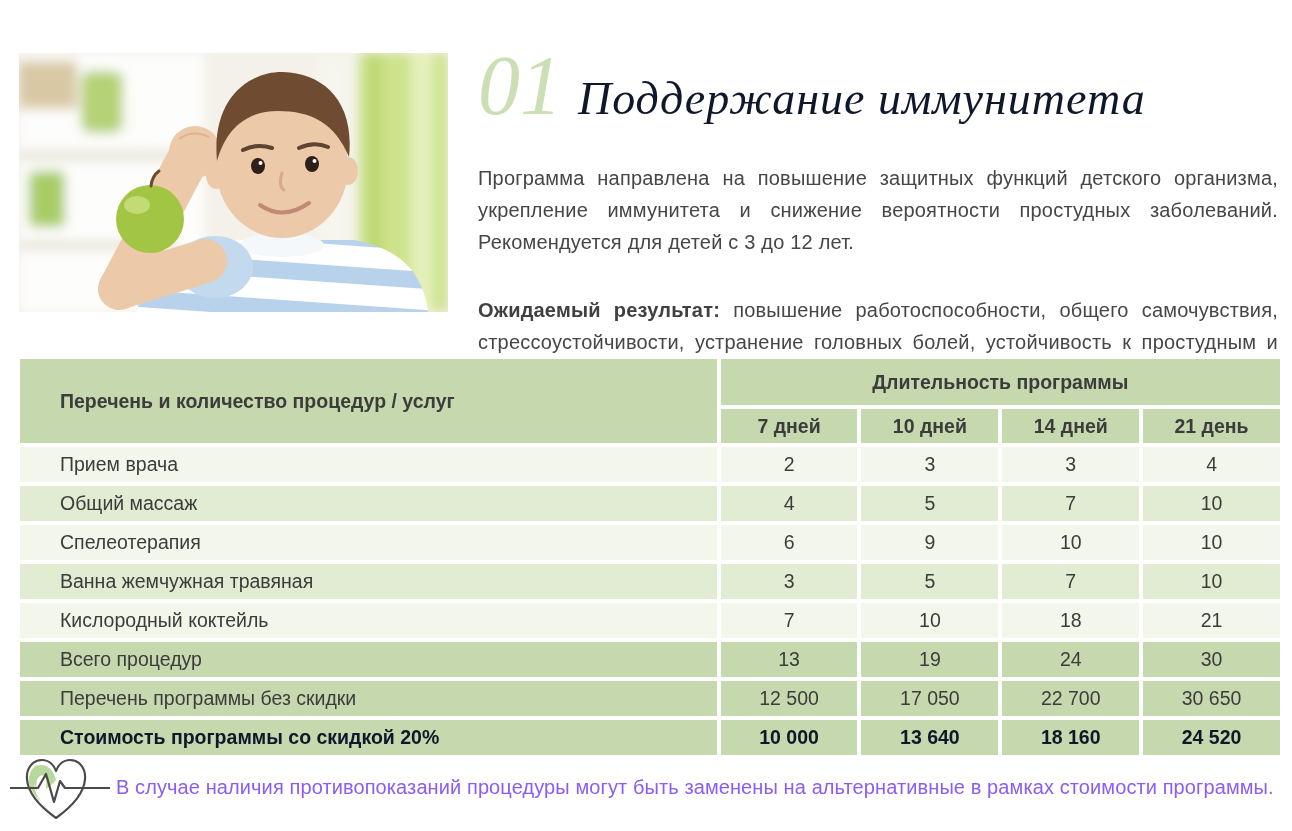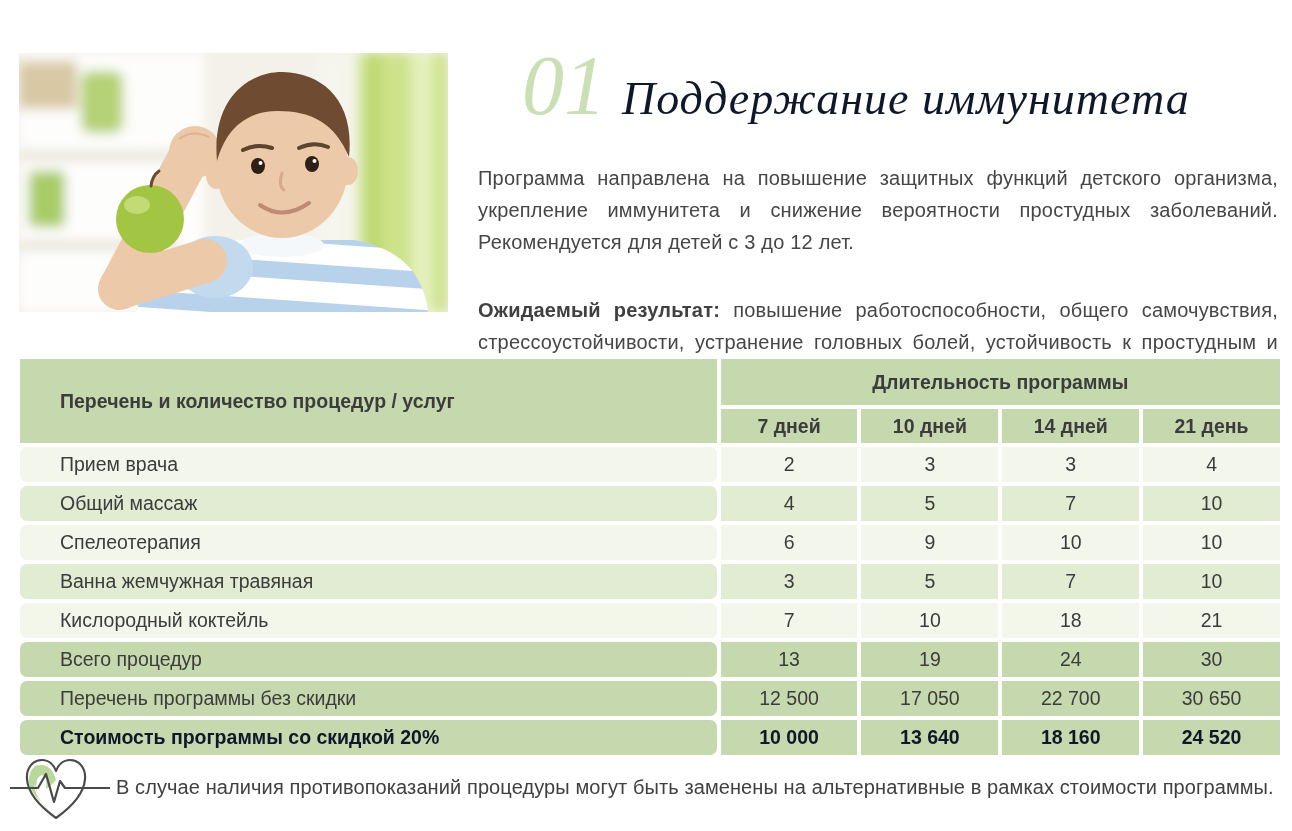--- a/index.html
+++ b/index.html
@@ -10,21 +10,21 @@
   html,body{background:#fff;}
   .page{
     position:relative; width:1292px; height:831px; background:#ffffff;
     font-family:"Liberation Sans", sans-serif; color:var(--text); overflow:hidden;
   }
   
   .photo{position:absolute; left:19px; top:53px; width:429px; height:259px; overflow:hidden;}
   .photo svg{display:block;}
   
   .intro{position:absolute; left:478px; top:46px; width:800px;}
-  .title-row{display:flex; align-items:baseline; white-space:nowrap;margin-left:44px;}
+  .title-row{display:flex; align-items:baseline; white-space:nowrap;}
   .num01{
     font-family:"Liberation Serif", serif; font-style:italic;
     font-size:84px; line-height:0.95; color:var(--title-accent); font-weight:400;
   }
   .page-title{
     font-family:"Liberation Serif", serif; font-style:italic; font-weight:400;
     font-size:46px; color:#0f172a; margin-left:16px; letter-spacing:1px;
   }
   .intro p{
     font-size:20px; line-height:32px; text-align:justify; color:#464646;
@@ -48,33 +48,33 @@
   }
   th.group-head{
     background:var(--accent-green); text-align:center; font-size:20px;
     font-weight:bold; color:#313131; height:46px;
   }
   th.day-head{
     background:var(--accent-green); text-align:center; font-size:20px;
     font-weight:bold; color:#313131; height:34px;
   }
   tr.data td{height:35px;}
-  td.label{text-align:left; padding-left:40px;border-radius:7px;}
+  td.label{text-align:left; padding-left:40px;}
   td.num{text-align:center;}
   tr.light td{background:var(--row-light);}
   tr.mid td{background:var(--row-mid);}
   tr.sum td{background:var(--accent-green);}
   tr.sum-bold td{background:var(--accent-green); font-weight:bold; color:#0f172a;}
   
   .footer{
     position:absolute; left:10px; top:746px; width:1274px; height:82px;
     display:flex; align-items:center;
   }
   .heart-icon{flex:0 0 auto; width:100px; height:80px;}
-  .footer-text{font-size:20px; color:#404040; margin-left:6px; white-space:nowrap; letter-spacing:0.1px;}
+  .footer-text{font-size:20px; color:#8b5cf6; margin-left:6px; white-space:nowrap; letter-spacing:0.1px;}
 </style>
 </head>
 <body>
 
 <div class="page">
 
   <div class="photo">
     <svg width="429" height="259" viewBox="0 0 429 259" xmlns="http://www.w3.org/2000/svg">
       <defs>
         <filter id="b6" x="-20%" y="-20%" width="140%" height="140%">

